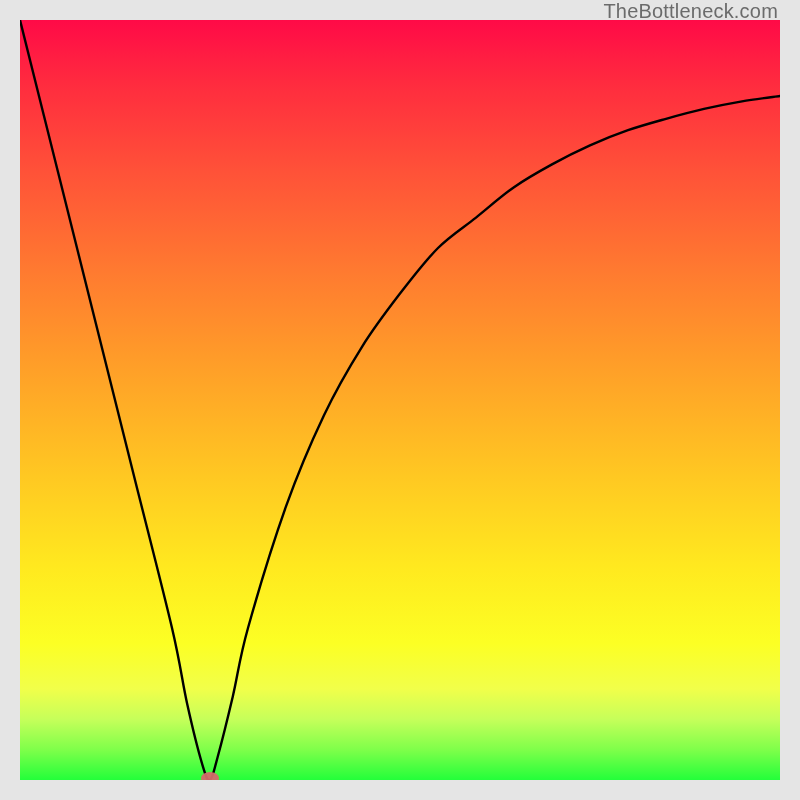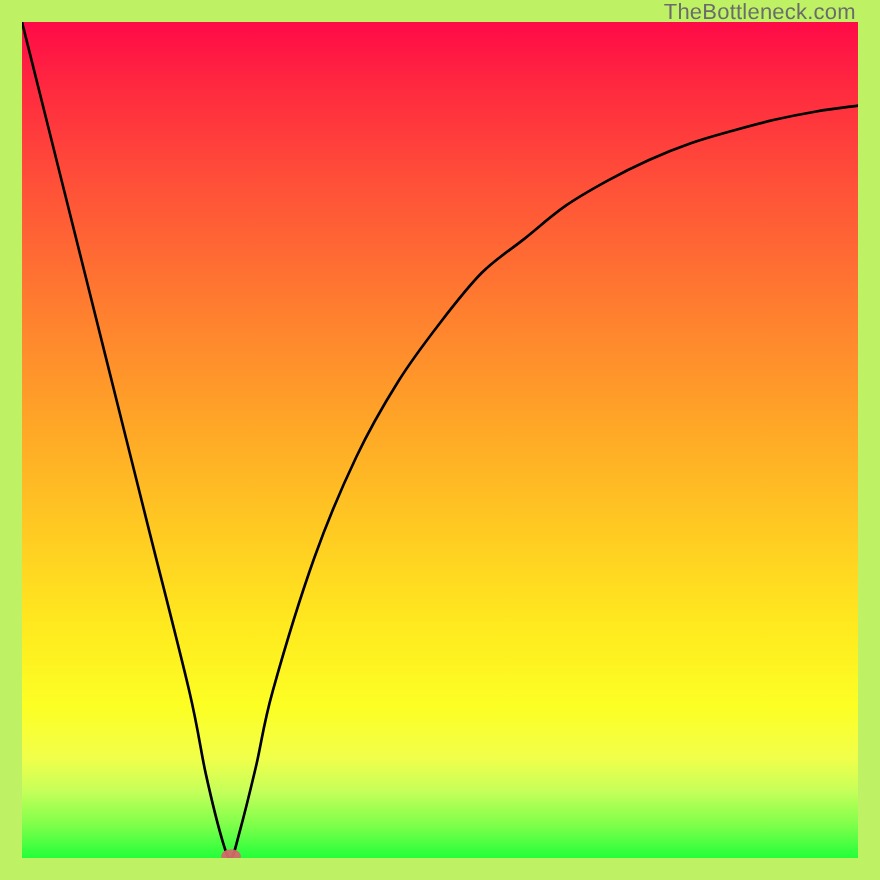--- a/index.html
+++ b/index.html
@@ -8,21 +8,21 @@
     width: 800px;
     height: 800px;
     background: #000;
     overflow: hidden;
     font-family: Arial, Helvetica, sans-serif;
   }
   .frame {
     position: relative;
     width: 800px;
     height: 800px;
-    background: #bef264;
+    background: #e5e5e5;
   }
   .plot-area {
     position: absolute;
     left: 20px;
     top: 20px;
     width: 760px;
     height: 760px;
     
     background: linear-gradient(to bottom,
       #ff0a47 0%,

